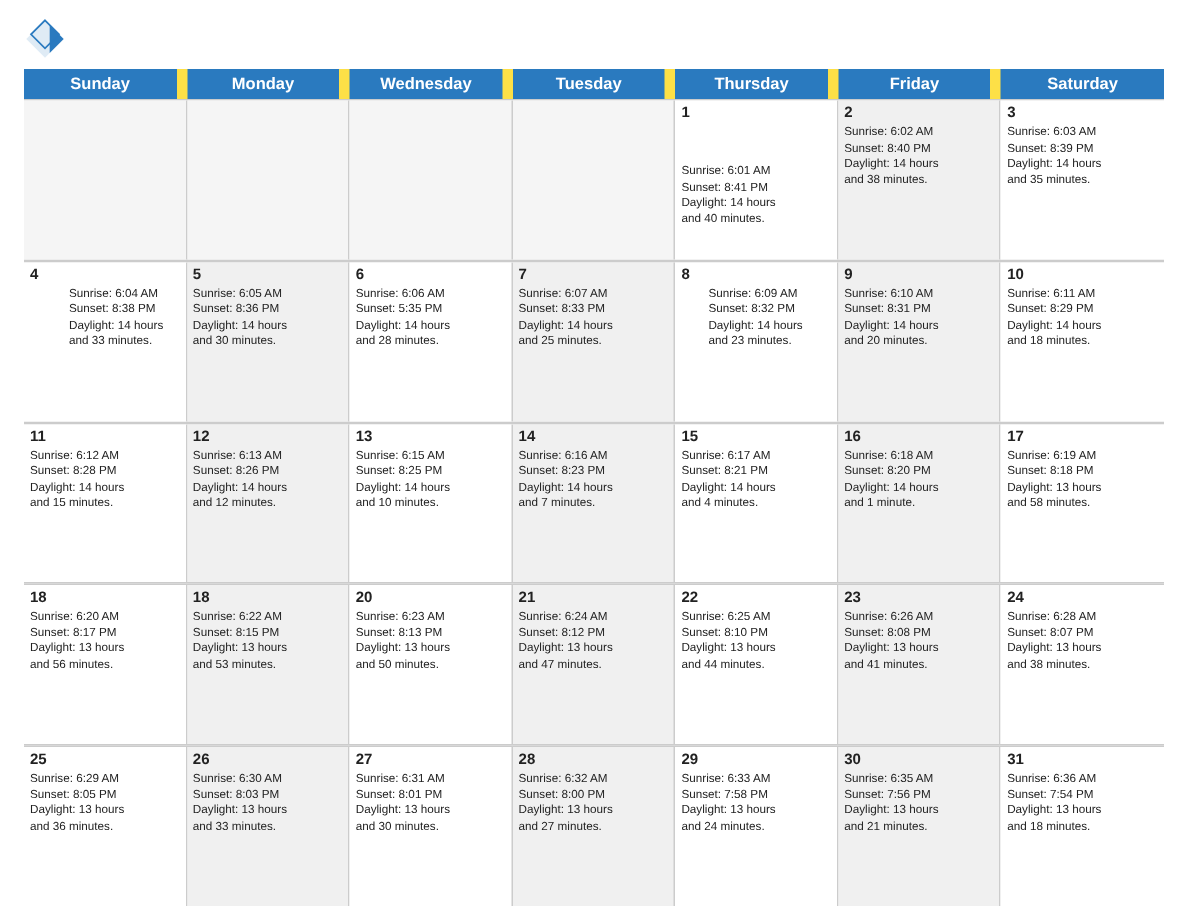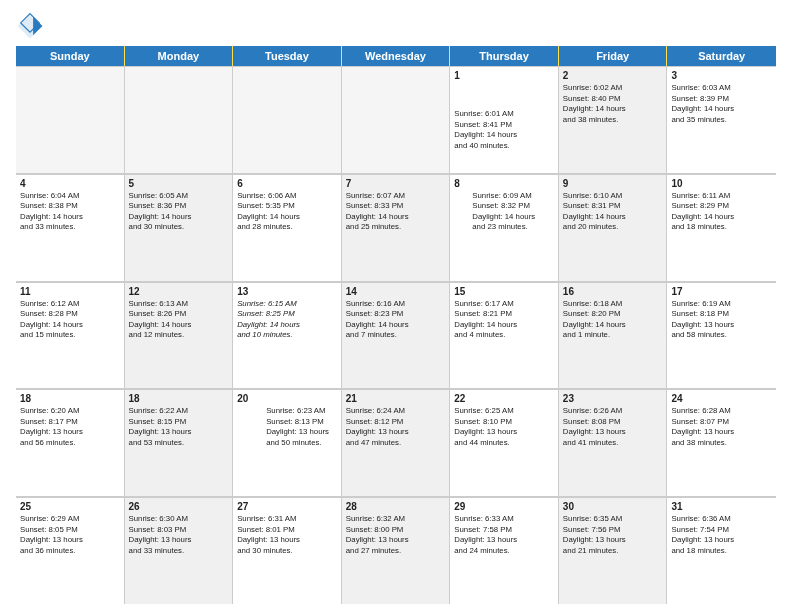--- a/index.html
+++ b/index.html
@@ -61,21 +61,21 @@
       display: grid;
       grid-template-columns: repeat(7, 1fr);
       background: #2a7abf;
     }
     .cal-header-cell {
       color: #fff;
       font-size: 11px;
       font-weight: bold;
       text-align: center;
       padding: 4px 2px;
-      border-right: 1px solid #fde047;
+      border-right: 7px solid #fde047;
     }
     .cal-header-cell:last-child { border-right: none; }
     .cal-body {
       flex: 1;
       display: flex;
       flex-direction: column;
     }
     .cal-row {
       display: grid;
       grid-template-columns: repeat(7, 1fr);
@@ -128,22 +128,22 @@
     </div>
     <div class="title-block">
       <div class="month-title"></div>
       <div class="location"></div>
     </div>
   </div>
   <div class="calendar">
     <div class="cal-header-row">
     <div class="cal-header-cell">Sunday</div>
         <div class="cal-header-cell">Monday</div>
+        <div class="cal-header-cell">Wednesday</div>
         <div class="cal-header-cell">Tuesday</div>
-        <div class="cal-header-cell">Wednesday</div>
         <div class="cal-header-cell">Thursday</div>
         <div class="cal-header-cell">Friday</div>
         <div class="cal-header-cell">Saturday</div>
       </div>
     <div class="cal-body">
     <div class="cal-row top-border">
           <div class="cal-cell empty"></div>
           <div class="cal-cell empty"></div>
           <div class="cal-cell empty"></div>
           <div class="cal-cell empty"></div>
@@ -165,21 +165,21 @@
             <span class="day-num">3</span>
             <div class="cell-text" style="white-space: pre-line;">Sunrise: 6:03 AM
 Sunset: 8:39 PM
 Daylight: 14 hours
 and 35 minutes.</div>
           </div>
         </div>
         <div class="cal-row top-border">
           <div class="cal-cell">
             <span class="day-num">4</span>
-            <div class="cell-text" style="white-space: pre-line;">Sunrise: 6:04 AM
+            <div class="cell-text" style="white-space: pre-line; margin-left: 26px;">Sunrise: 6:04 AM
 Sunset: 8:38 PM
 Daylight: 14 hours
 and 33 minutes.</div>
           </div>
           <div class="cal-cell shaded">
             <span class="day-num">5</span>
             <div class="cell-text" style="white-space: pre-line;">Sunrise: 6:05 AM
 Sunset: 8:36 PM
 Daylight: 14 hours
 and 30 minutes.</div>
@@ -230,21 +230,21 @@
           </div>
           <div class="cal-cell shaded">
             <span class="day-num">12</span>
             <div class="cell-text" style="white-space: pre-line;">Sunrise: 6:13 AM
 Sunset: 8:26 PM
 Daylight: 14 hours
 and 12 minutes.</div>
           </div>
           <div class="cal-cell">
             <span class="day-num">13</span>
-            <div class="cell-text" style="white-space: pre-line; font-style: italic;">Sunrise: 6:15 AM
+            <div class="cell-text" style="white-space: pre-line;">Sunrise: 6:15 AM
 Sunset: 8:25 PM
 Daylight: 14 hours
 and 10 minutes.</div>
           </div>
           <div class="cal-cell shaded">
             <span class="day-num">14</span>
             <div class="cell-text" style="white-space: pre-line;">Sunrise: 6:16 AM
 Sunset: 8:23 PM
 Daylight: 14 hours
 and 7 minutes.</div>
@@ -281,21 +281,21 @@
           </div>
           <div class="cal-cell shaded">
             <span class="day-num">18</span>
             <div class="cell-text" style="white-space: pre-line;">Sunrise: 6:22 AM
 Sunset: 8:15 PM
 Daylight: 13 hours
 and 53 minutes.</div>
           </div>
           <div class="cal-cell">
             <span class="day-num">20</span>
-            <div class="cell-text" style="white-space: pre-line; margin-left: 29px;">Sunrise: 6:23 AM
+            <div class="cell-text" style="white-space: pre-line;">Sunrise: 6:23 AM
 Sunset: 8:13 PM
 Daylight: 13 hours
 and 50 minutes.</div>
           </div>
           <div class="cal-cell shaded">
             <span class="day-num">21</span>
             <div class="cell-text" style="white-space: pre-line;">Sunrise: 6:24 AM
 Sunset: 8:12 PM
 Daylight: 13 hours
 and 47 minutes.</div>

